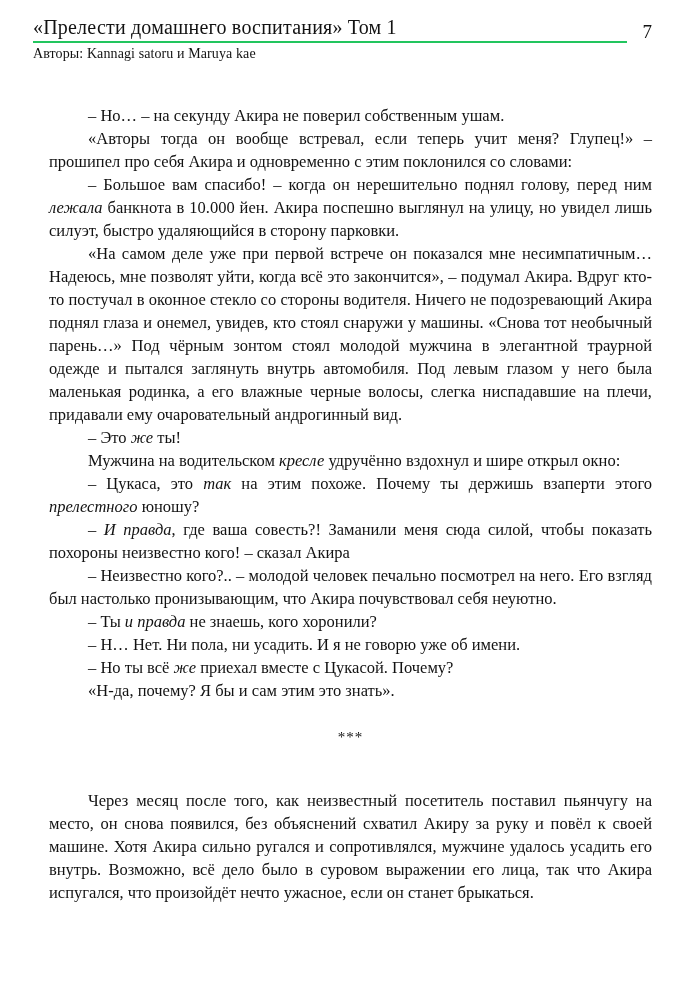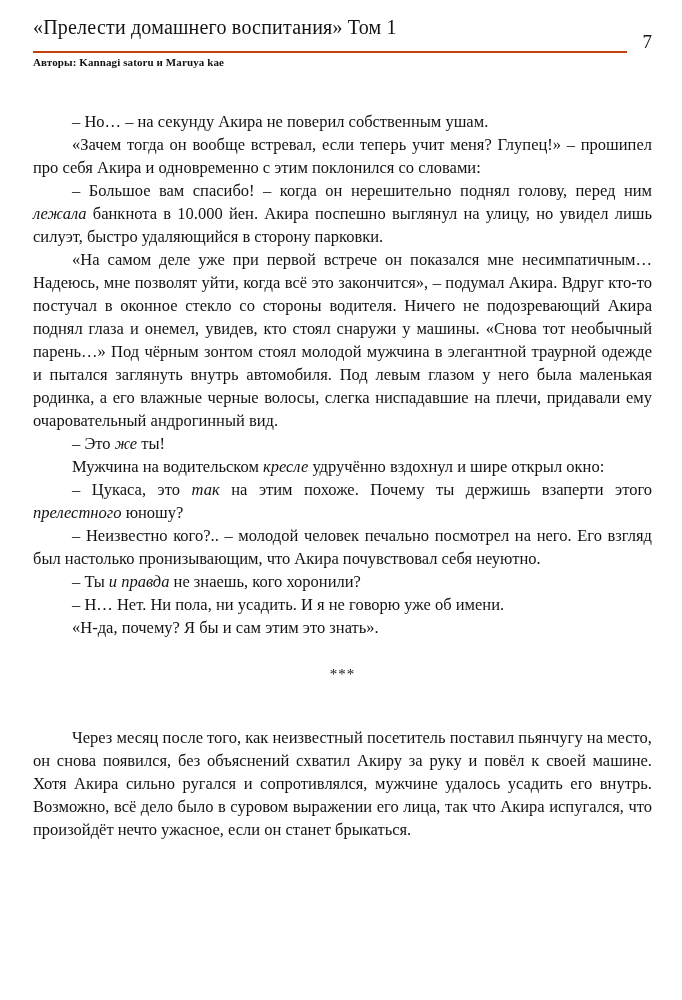--- a/index.html
+++ b/index.html
@@ -19,42 +19,41 @@
   }
   .header {
     margin: 16px 30px 0 33px;
   }
   .header-top {
     display: flex;
     align-items: flex-end;
   }
   .title-wrap {
     flex: 1;
-    border-bottom: 2px solid #c2410c;
-    padding-bottom: 12px;
+    border-bottom: 2px solid #22c55e;
+    padding-bottom: 2px;
   }
   .title {
     font-size: 20px;
     letter-spacing: 0.2px;
     white-space: nowrap;
   }
   .page-num {
     font-size: 19px;
     padding-left: 16px;
     padding-bottom: 2px;
     line-height: 1;
   }
   .authors {
-    font-size: 11px;
+    font-size: 14px;
     margin-top: 3px;
     letter-spacing: 0.1px;
-    font-weight: bold;
   }
   .body {
-    margin: 42px 30px 0 33px;
+    margin: 42px 30px 0 49px;
     font-size: 16.5px;
     line-height: 23px;
     text-align: justify;
   }
   .para {
     margin: 0;
     text-indent: 39px;
   }
   .para em {
   }
@@ -75,26 +74,28 @@
       <div class="title-wrap">
         <span class="title">«Прелести домашнего воспитания» Том 1</span>
       </div>
       <span class="page-num">7</span>
     </div>
     <div class="authors">Авторы: Kannagi satoru и Maruya kae</div>
   </header>
 
   <main class="body" id="body-root">
       <p class="para"><span>– Но… – на секунду Акира не поверил собственным ушам.</span></p>
-      <p class="para"><span>«Зачем тогда он вообще встревал, если теперь учит меня? Глупец!» – прошипел про себя Акира и одновременно с этим поклонился со словами:</span></p>
+      <p class="para"><span>«Авторы тогда он вообще встревал, если теперь учит меня? Глупец!» – прошипел про себя Акира и одновременно с этим поклонился со словами:</span></p>
       <p class="para"><span>– Большое вам спасибо! – когда он нерешительно поднял голову, перед ним </span><em>лежала</em><span> банкнота в 10.000 йен. Акира поспешно выглянул на улицу, но увидел лишь силуэт, быстро удаляющийся в сторону парковки.</span></p>
       <p class="para"><span>«На самом деле уже при первой встрече он показался мне несимпатичным… Надеюсь, мне позволят уйти, когда всё это закончится», – подумал Акира. Вдруг кто-то постучал в оконное стекло со стороны водителя. Ничего не подозревающий Акира поднял глаза и онемел, увидев, кто стоял снаружи у машины. «Снова тот необычный парень…» Под чёрным зонтом стоял молодой мужчина в элегантной траурной одежде и пытался заглянуть внутрь автомобиля. Под левым глазом у него была маленькая родинка, а его влажные черные волосы, слегка ниспадавшие на плечи, придавали ему очаровательный андрогинный вид.</span></p>
       <p class="para"><span>– Это </span><em>же</em><span> ты!</span></p>
       <p class="para"><span>Мужчина на водительском </span><em>кресле</em><span> удручённо вздохнул и шире открыл окно:</span></p>
       <p class="para"><span>– Цукаса, это </span><em>так</em><span> на этим похоже. Почему ты держишь взаперти этого </span><em>прелестного</em><span> юношу?</span></p>
+      <p class="para"><span>– </span><em>И правда</em><span>, где ваша совесть?! Заманили меня сюда силой, чтобы показать похороны неизвестно кого! – сказал Акира</span></p>
       <p class="para"><span>– Неизвестно кого?.. – молодой человек печально посмотрел на него. Его взгляд был настолько пронизывающим, что Акира почувствовал себя неуютно.</span></p>
       <p class="para"><span>– Ты </span><em>и правда</em><span> не знаешь, кого хоронили?</span></p>
       <p class="para"><span>– Н… Нет. Ни пола, ни усадить. И я не говорю уже об имени.</span></p>
+      <p class="para"><span>– Но ты всё </span><em>же</em><span> приехал вместе с Цукасой. Почему?</span></p>
       <p class="para"><span>«Н-да, почему? Я бы и сам этим это знать».</span></p>
       <p class="separator">***</p>
       <p class="para"><span>Через месяц после того, как неизвестный посетитель поставил пьянчугу на место, он снова появился, без объяснений схватил Акиру за руку и повёл к своей машине. Хотя Акира сильно ругался и сопротивлялся, мужчине удалось усадить его внутрь. Возможно, всё дело было в суровом выражении его лица, так что Акира испугался, что произойдёт нечто ужасное, если он станет брыкаться.</span></p>
     </main>
 </div>
 
 </body></html>

